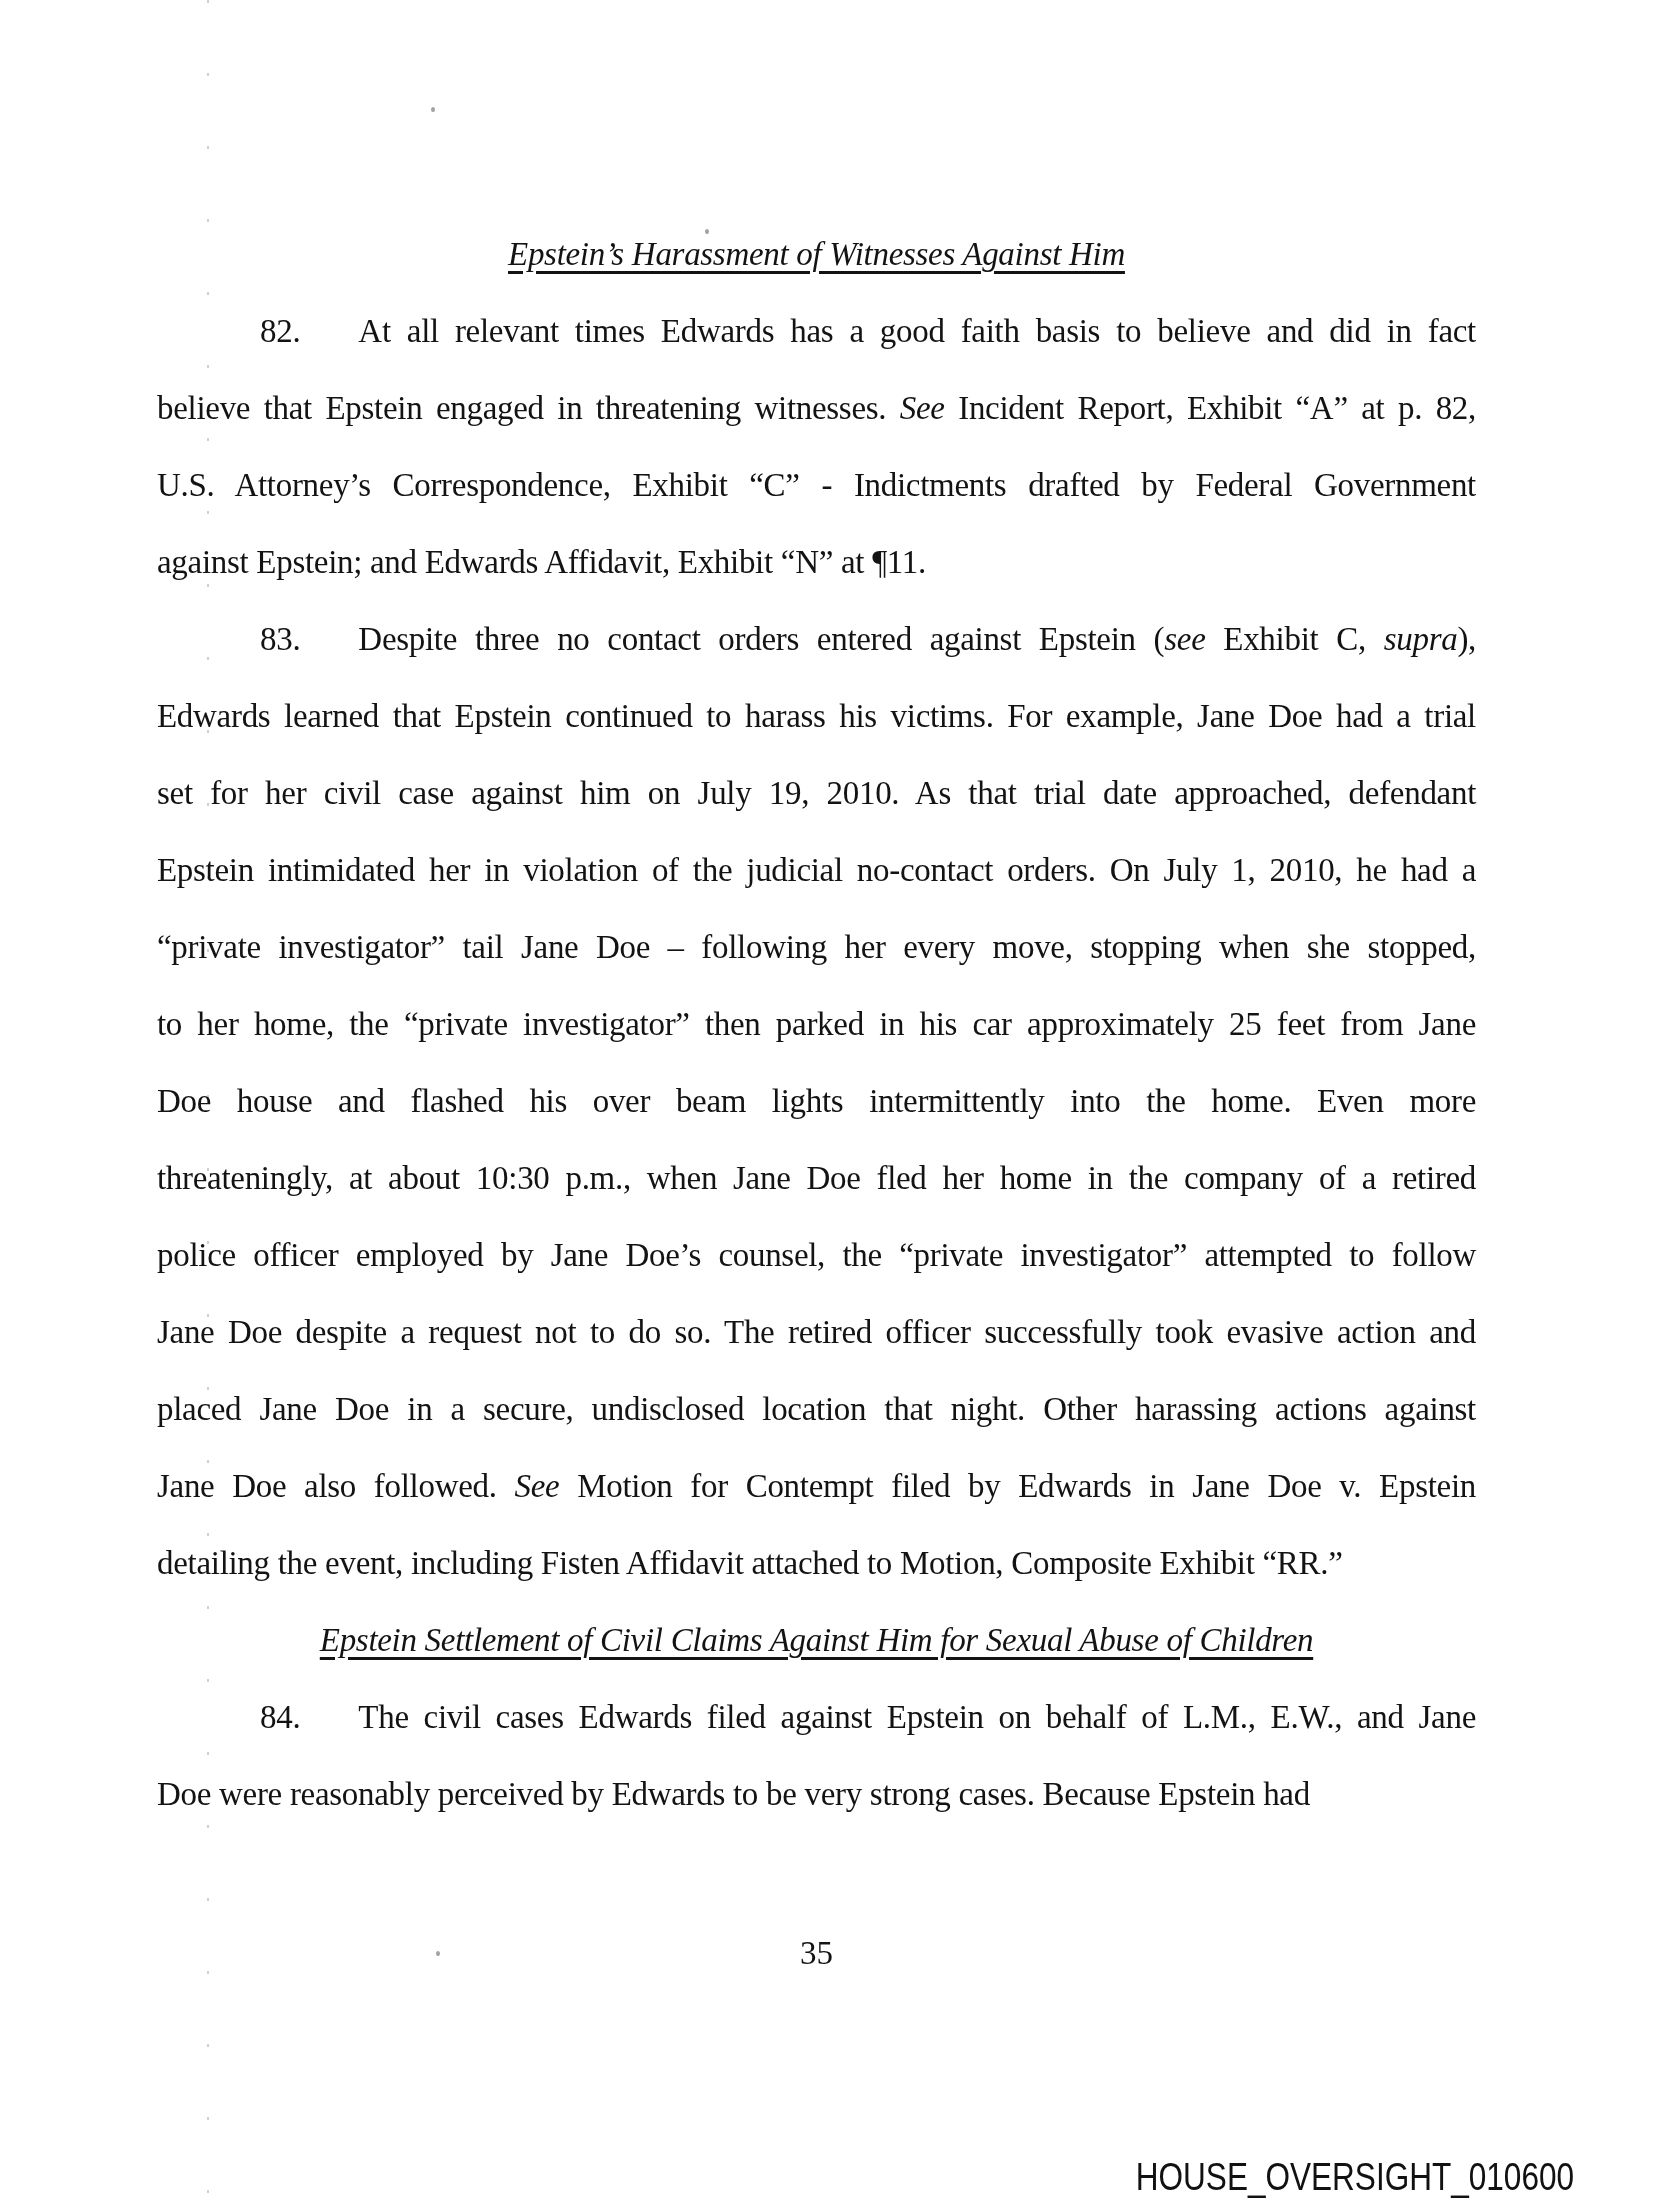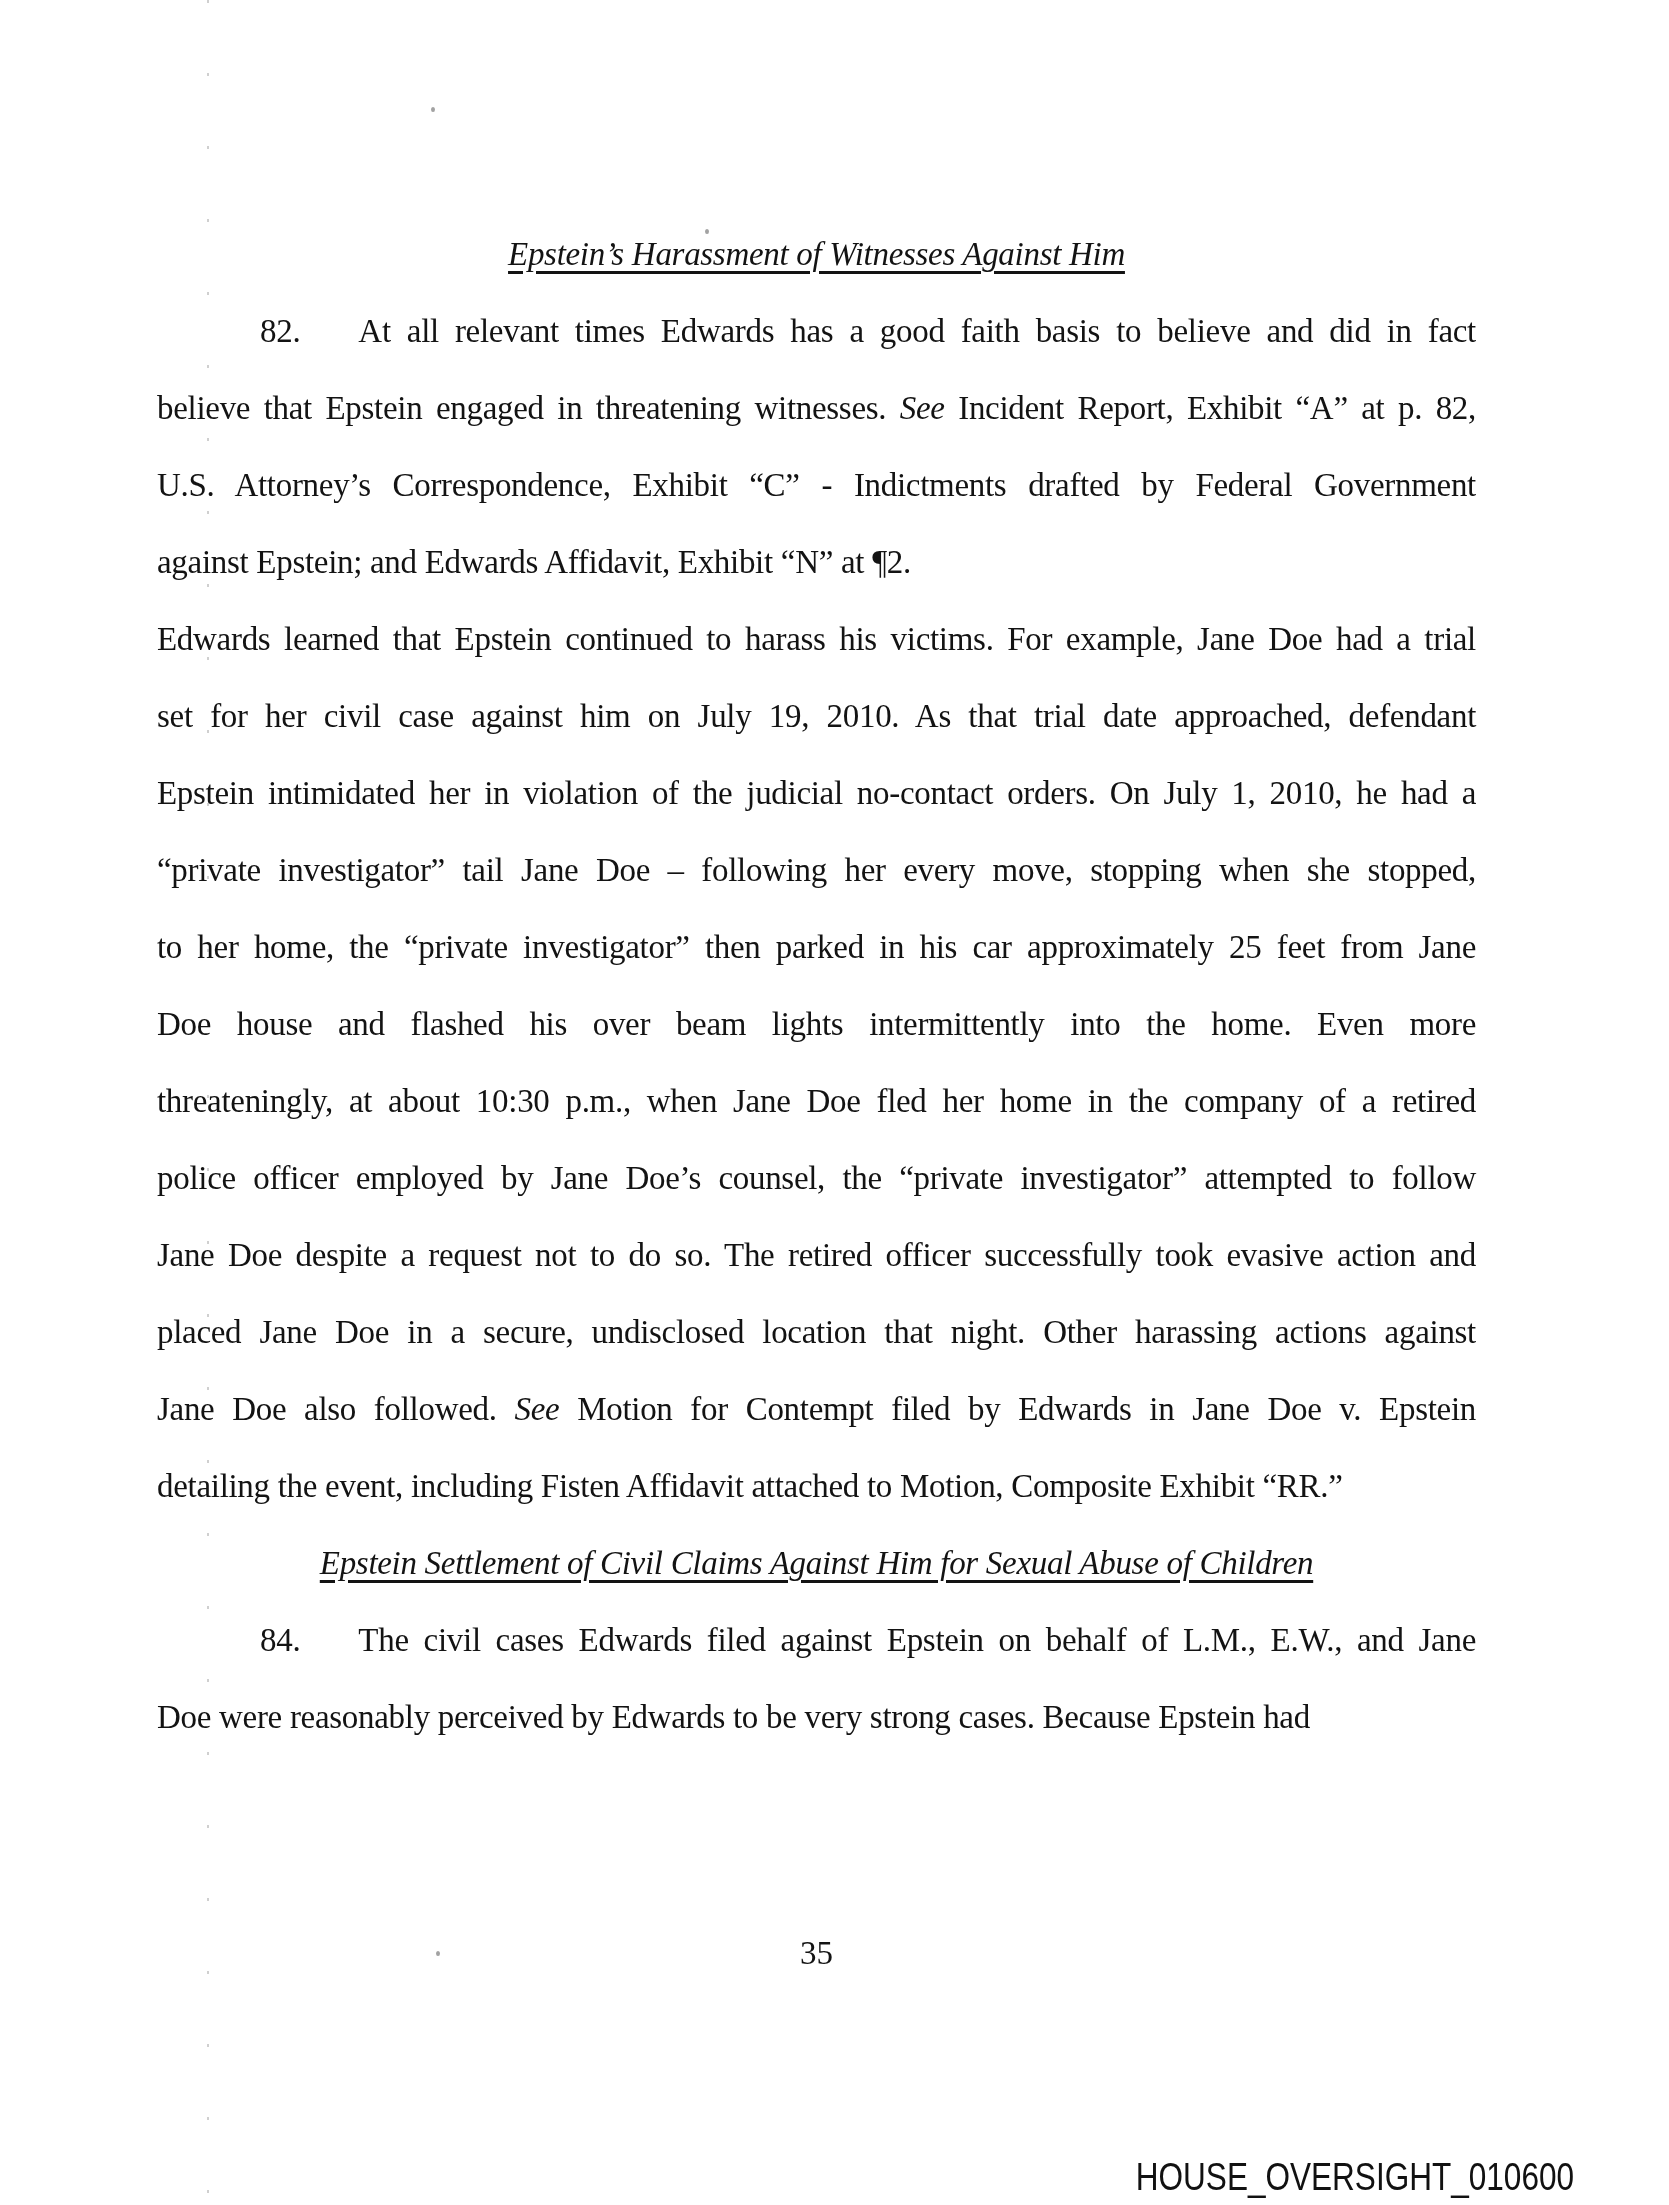--- a/index.html
+++ b/index.html
@@ -108,21 +108,22 @@
   <div class="scan-fold"></div>
   <div class="speck" style="left:431px; top:107px;"></div>
   <div class="speck" style="left:705px; top:229px;"></div>
   <div class="speck" style="left:436px; top:1951px;"></div>
 
   <div class="doc-body" id="doc-body">
       <div class="line heading"><span class="heading-text">Epstein’s Harassment of Witnesses Against Him</span></div>
       <div class="line j first"><span>82.</span><span class="tab-gap"></span><span>At all relevant times Edwards has a good faith basis to believe and did in fact</span></div>
       <div class="line j"><span>believe that Epstein engaged in threatening witnesses. </span><em class="it">See</em><span> Incident Report, Exhibit “A” at p. 82,</span></div>
       <div class="line j"><span>U.S. Attorney’s Correspondence, Exhibit “C” - Indictments drafted by Federal Government</span></div>
-      <div class="line last"><span>against Epstein; and Edwards Affidavit, Exhibit “N” at ¶2.</span></div>
+      <div class="line last"><span>against Epstein; and Edwards Affidavit, Exhibit “N” at ¶11.</span></div>
+      <div class="line j first"><span>83.</span><span class="tab-gap"></span><span>Despite three no contact orders entered against Epstein (</span><em class="it">see</em><span> Exhibit C, </span><em class="it">supra</em><span>),</span></div>
       <div class="line j"><span>Edwards learned that Epstein continued to harass his victims.  For example, Jane Doe had a trial</span></div>
       <div class="line j"><span>set for her civil case against him on July 19, 2010.  As that trial date approached, defendant</span></div>
       <div class="line j"><span>Epstein intimidated her in violation of the judicial no-contact orders.  On July 1, 2010, he had a</span></div>
       <div class="line j"><span>“private investigator” tail Jane Doe – following her every move, stopping when she stopped,</span></div>
       <div class="line j"><span>to her home, the “private investigator” then parked in his car approximately 25 feet from Jane</span></div>
       <div class="line j"><span>Doe house and flashed his over beam lights intermittently into the home.   Even more</span></div>
       <div class="line j"><span>threateningly, at about 10:30 p.m., when Jane Doe fled her home in the company of a retired</span></div>
       <div class="line j"><span>police officer employed by Jane Doe’s counsel, the “private investigator” attempted to follow</span></div>
       <div class="line j"><span>Jane Doe despite a request not to do so.  The retired officer successfully took evasive action and</span></div>
       <div class="line j"><span>placed Jane Doe in a secure, undisclosed location that night.  Other harassing actions against</span></div>

